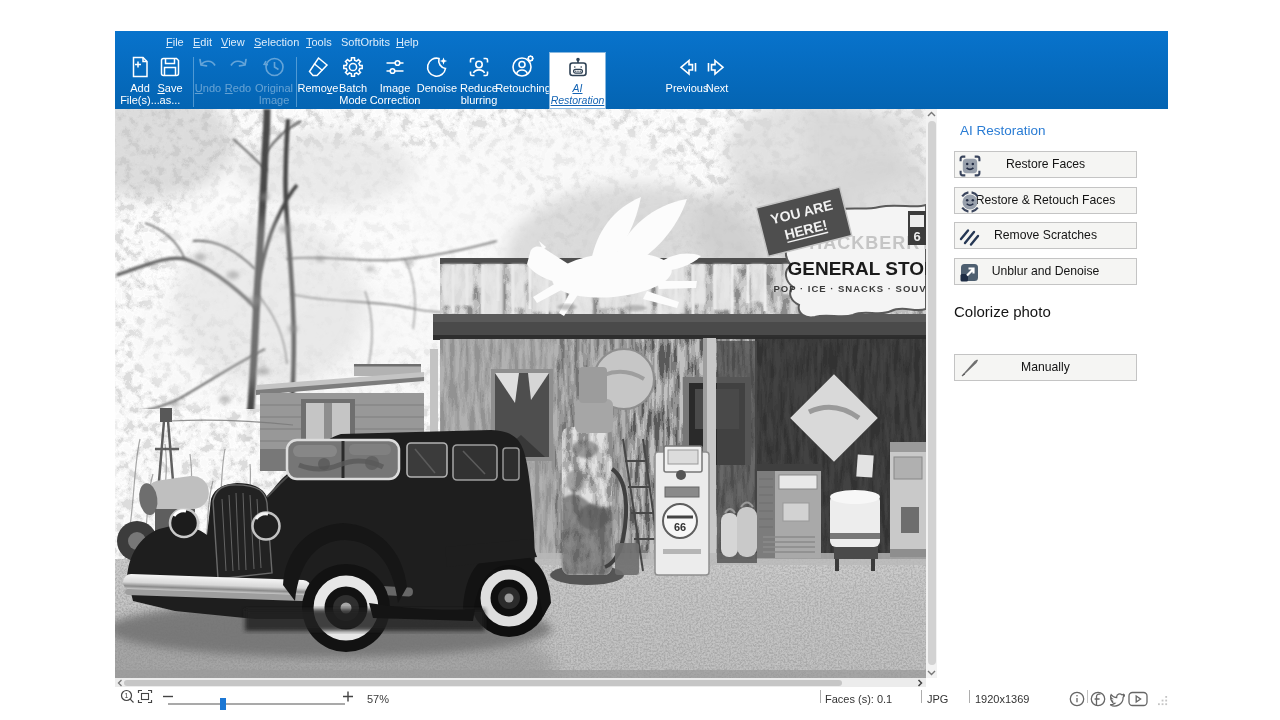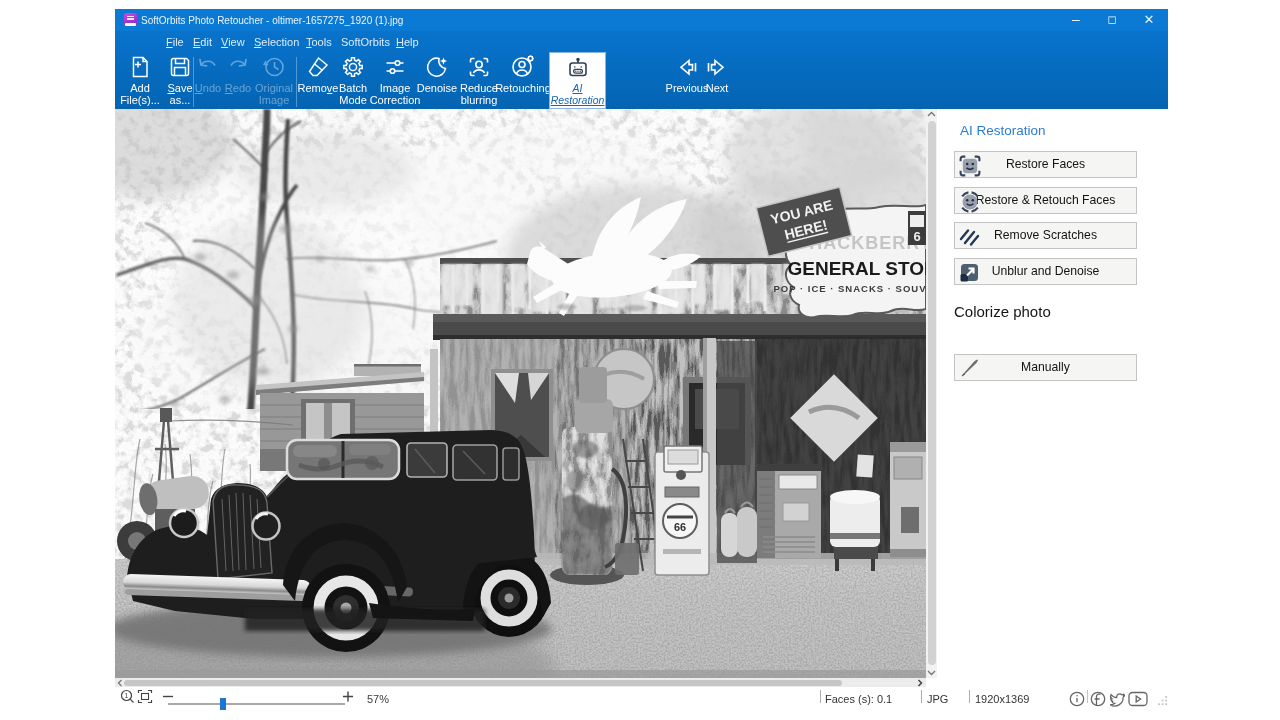--- a/index.html
+++ b/index.html
@@ -45,46 +45,39 @@
   
   #status { position:absolute; left:0; top:678px; width:1053px; height:21px; background:#fff;
     color:#3c3c3c; font-size:11px; }
   .vline { position:absolute; top:3px; height:13px; width:1px; background:#adadad; }
   #ztrack { position:absolute; left:53px; top:16px; width:177px; height:2px; background:#a9a9a9; }
   #zthumb { position:absolute; left:105px; top:11px; width:6px; height:12px; background:#1c77d4; }
 </style>
 </head>
 <body>
 <div id="win">
-  <div id="titlebar">
-    <div id="appicon"></div>
-    <div id="titletxt">SoftOrbits Photo Retoucher - oltimer-1657275_1920 (1).jpg</div>
-    <div class="winbtn" style="left:946px;font-size:14px;">–</div>
-    <div class="winbtn" style="left:982px;font-size:11px;">◻</div>
-    <div class="winbtn" style="left:1019px;">✕</div>
-  </div>
   <div id="bluebody"></div>
   <div id="menubar">
     <span class="mi" style="left:16px"><u>F</u>ile</span>
     <span class="mi" style="left:43px"><u>E</u>dit</span>
     <span class="mi" style="left:71px"><u>V</u>iew</span>
     <span class="mi" style="left:104px"><u>S</u>election</span>
     <span class="mi" style="left:156px"><u>T</u>ools</span>
     <span class="mi" style="left:191px">SoftOrbits</span>
     <span class="mi" style="left:246px"><u>H</u>elp</span>
   </div>
   <div id="toolbar">
     <div class="tbi" style="left:3px;width:44px;">
       <svg width="26" height="26" viewBox="0 0 26 26" fill="none" stroke="#fff" stroke-width="1.5">
         <path d="M6.5,3.5 h9.5 l4,4 V22.5 h-13.5 z"></path>
           <path d="M16,3.5 v4 h4"></path>
         <path d="M11,7.5 v6 M8,10.5 h6"></path>
         </svg>
       Add<br>File(s)...</div>
-    <div class="tbi" style="left:44px;width:42px;">
+    <div class="tbi" style="left:34px;width:42px;">
       <svg width="26" height="26" viewBox="0 0 26 26" fill="none" stroke="#fff" stroke-width="1.5">
         <path d="M4.5,6.5 a2,2 0 0 1 2,-2 h13 l2,2 v13 a2,2 0 0 1 -2,2 h-13 a2,2 0 0 1 -2,-2 z"></path>
         <path d="M8.5,4.5 v5 h9 v-5"></path>
           <path d="M7.5,21 v-7.5 h11 V21"></path>
         </svg>
       <u>S</u>ave<br>as...</div>
     <div class="sep" style="left:78px;"></div>
     <div class="tbi dim" style="left:71px;width:44px;">
       <svg width="26" height="26" viewBox="0 0 26 26" fill="none" stroke="#fff" stroke-width="1.7">
         <path d="M6,11 C9.5,6 17,5.8 20,11.5"></path>

